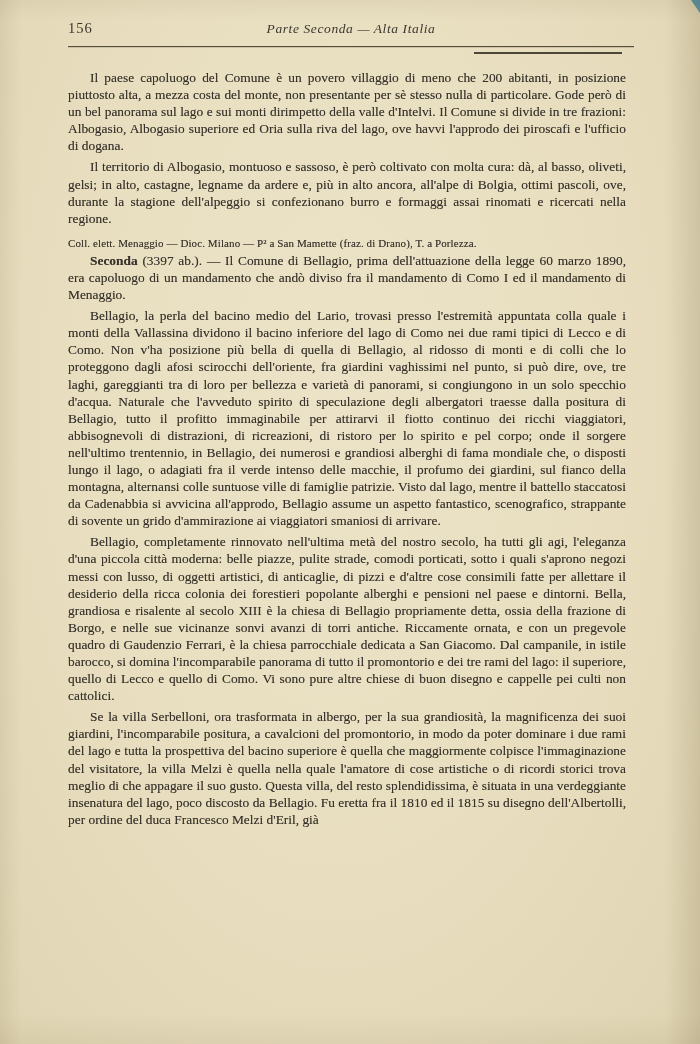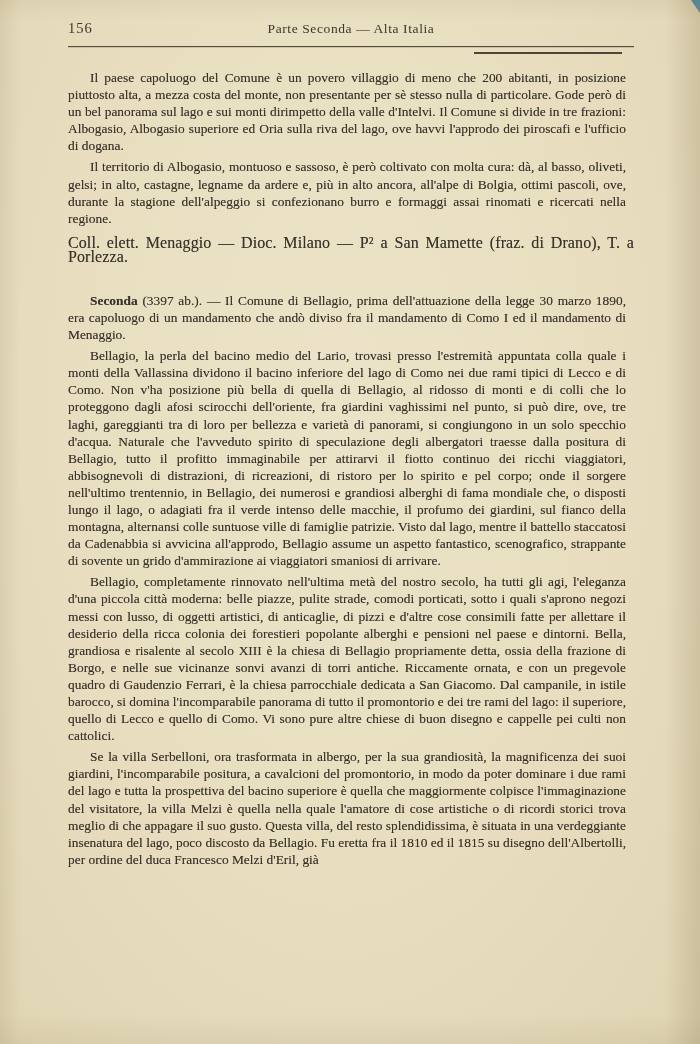--- a/index.html
+++ b/index.html
@@ -41,20 +41,21 @@
     width: 58px;
     font-size: 14.5px;
     letter-spacing: 1px;
   }
   .running-title {
     flex: 1;
     text-align: center;
     letter-spacing: 0.6px;
     padding-right: 58px;
     white-space: nowrap;
+    font-style: italic;
   }
   .rule-main {
     height: 1px;
     background: #564f3e;
     margin-top: 9px;
     box-shadow: 0 0.5px 0 rgba(70,60,35,0.35);
   }
   .rule-short {
     height: 2px;
     width: 148px;
@@ -66,24 +67,24 @@
     font-size: 13.4px;
     line-height: 17.1px;
     text-align: justify;
     text-shadow: 0 0 0.3px rgba(54,49,42,0.45);
   }
   .para {
     margin: 0 8px 4px 0;
     text-indent: 22px;
   }
   .admin-line {
-    font-size: 16px;
+    font-size: 11px;
     line-height: 14px;
     text-indent: 0;
-    margin: 9px 0 28px 0;
+    margin: 9px 0 2px 0;
     letter-spacing: 0.1px;
   }
   .entry-lead { font-weight: bold; }
 </style>
 </head>
 <body>
 
 <div class="paper">
 
   <div class="header-row">
@@ -91,21 +92,21 @@
     <span class="running-title">Parte Seconda — Alta Italia</span>
   </div>
 
   <div class="rule-main"></div>
   <div class="rule-short"></div>
 
   <div class="body-text">
     <p class="para">Il paese capoluogo del Comune è un povero villaggio di meno che 200 abitanti, in posizione piuttosto alta, a mezza costa del monte, non presentante per sè stesso nulla di particolare. Gode però di un bel panorama sul lago e sui monti dirimpetto della valle d'Intelvi. Il Comune si divide in tre frazioni: Albogasio, Albogasio superiore ed Oria sulla riva del lago, ove havvi l'approdo dei piroscafi e l'ufficio di dogana.</p>
     <p class="para">Il territorio di Albogasio, montuoso e sassoso, è però coltivato con molta cura: dà, al basso, oliveti, gelsi; in alto, castagne, legname da ardere e, più in alto ancora, all'alpe di Bolgia, ottimi pascoli, ove, durante la stagione dell'alpeggio si confezionano burro e formaggi assai rinomati e ricercati nella regione.</p>
     <p class="para admin-line">Coll. elett. Menaggio — Dioc. Milano — P² a San Mamette (fraz. di Drano), T. a Porlezza.</p>
-    <p class="para"><span class="entry-lead">Seconda</span><span> (3397 ab.). — Il Comune di Bellagio, prima dell'attuazione della legge 30 marzo 1890, era capoluogo di un mandamento che andò diviso fra il mandamento di Como I ed il mandamento di Menaggio.</span></p>
+    <p class="para"><span class="entry-lead">Seconda</span><span> (3397 ab.). — Il Comune di Bellagio, prima dell'attuazione della legge 60 marzo 1890, era capoluogo di un mandamento che andò diviso fra il mandamento di Como I ed il mandamento di Menaggio.</span></p>
     <p class="para">Bellagio, la perla del bacino medio del Lario, trovasi presso l'estremità appuntata colla quale i monti della Vallassina dividono il bacino inferiore del lago di Como nei due rami tipici di Lecco e di Como. Non v'ha posizione più bella di quella di Bellagio, al ridosso di monti e di colli che lo proteggono dagli afosi scirocchi dell'oriente, fra giardini vaghissimi nel punto, si può dire, ove, tre laghi, gareggianti tra di loro per bellezza e varietà di panorami, si congiungono in un solo specchio d'acqua. Naturale che l'avveduto spirito di speculazione degli albergatori traesse dalla positura di Bellagio, tutto il profitto immaginabile per attirarvi il fiotto continuo dei ricchi viaggiatori, abbisognevoli di distrazioni, di ricreazioni, di ristoro per lo spirito e pel corpo; onde il sorgere nell'ultimo trentennio, in Bellagio, dei numerosi e grandiosi alberghi di fama mondiale che, o disposti lungo il lago, o adagiati fra il verde intenso delle macchie, il profumo dei giardini, sul fianco della montagna, alternansi colle suntuose ville di famiglie patrizie. Visto dal lago, mentre il battello staccatosi da Cadenabbia si avvicina all'approdo, Bellagio assume un aspetto fantastico, scenografico, strappante di sovente un grido d'ammirazione ai viaggiatori smaniosi di arrivare.</p>
     <p class="para">Bellagio, completamente rinnovato nell'ultima metà del nostro secolo, ha tutti gli agi, l'eleganza d'una piccola città moderna: belle piazze, pulite strade, comodi porticati, sotto i quali s'aprono negozi messi con lusso, di oggetti artistici, di anticaglie, di pizzi e d'altre cose consimili fatte per allettare il desiderio della ricca colonia dei forestieri popolante alberghi e pensioni nel paese e dintorni. Bella, grandiosa e risalente al secolo XIII è la chiesa di Bellagio propriamente detta, ossia della frazione di Borgo, e nelle sue vicinanze sonvi avanzi di torri antiche. Riccamente ornata, e con un pregevole quadro di Gaudenzio Ferrari, è la chiesa parrocchiale dedicata a San Giacomo. Dal campanile, in istile barocco, si domina l'incomparabile panorama di tutto il promontorio e dei tre rami del lago: il superiore, quello di Lecco e quello di Como. Vi sono pure altre chiese di buon disegno e cappelle pei culti non cattolici.</p>
     <p class="para">Se la villa Serbelloni, ora trasformata in albergo, per la sua grandiosità, la magnificenza dei suoi giardini, l'incomparabile positura, a cavalcioni del promontorio, in modo da poter dominare i due rami del lago e tutta la prospettiva del bacino superiore è quella che maggiormente colpisce l'immaginazione del visitatore, la villa Melzi è quella nella quale l'amatore di cose artistiche o di ricordi storici trova meglio di che appagare il suo gusto. Questa villa, del resto splendidissima, è situata in una verdeggiante insenatura del lago, poco discosto da Bellagio. Fu eretta fra il 1810 ed il 1815 su disegno dell'Albertolli, per ordine del duca Francesco Melzi d'Eril, già</p>
   </div>
 
 </div>
 
 <div class="corner-mark"></div>
 
 </body></html>

